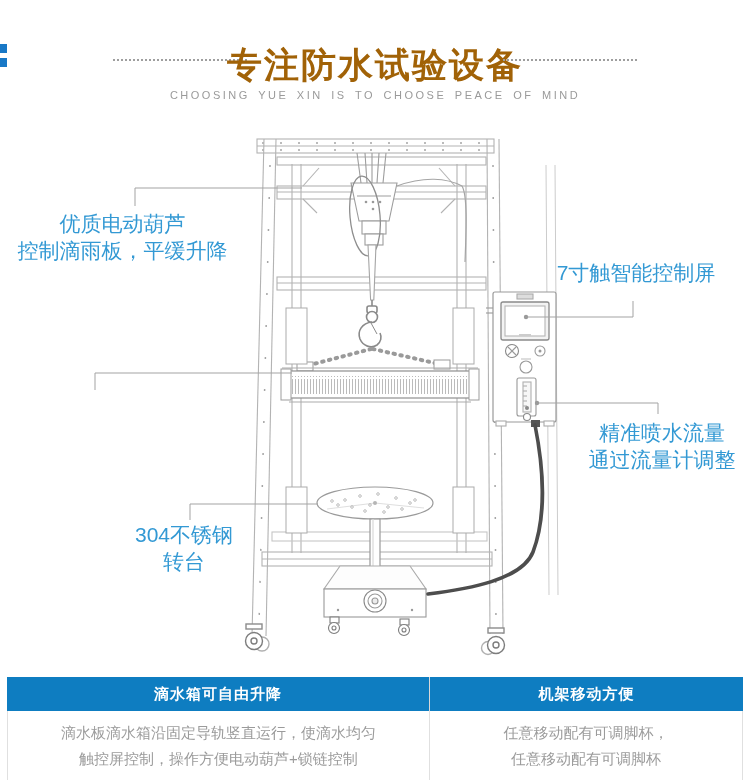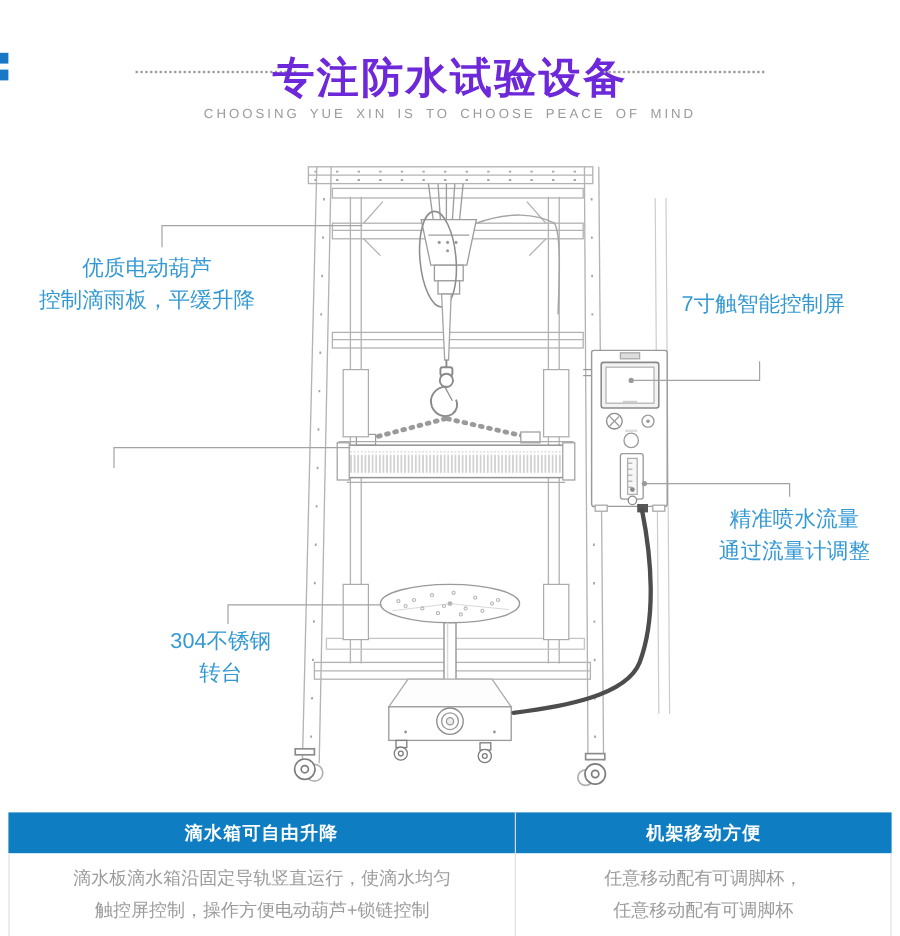--- a/index.html
+++ b/index.html
@@ -4,34 +4,34 @@
 <style>
   * { margin:0; padding:0; box-sizing:border-box; }
   html,body { width:750px; background:#fff; }
   body { font-family:"Liberation Sans","DejaVu Sans",sans-serif; position:relative; width:750px; height:780px; overflow:hidden; }
 
   .page { position:relative; width:750px; height:780px; background:#fff; }
 
   
   .edge-sq { position:absolute; left:0; width:7px; height:9px; background:#1878c6; }
   .hdr-title { position:absolute; top:42px; left:0; width:750px; text-align:center;
-               font-size:35px; font-weight:bold; color:#6d28d9; letter-spacing:2px; }
+               font-size:35px; font-weight:bold; color:#a16207; letter-spacing:2px; }
   .hdr-dots { position:absolute; top:59px; height:0; border-top:2px dotted #9e9e9e; }
   .hdr-dots.left  { left:113px; width:134px; }
   .hdr-dots.right { left:503px; width:134px; }
   .hdr-sub { position:absolute; top:89px; left:0; width:750px; text-align:center;
              font-size:11px; color:#9a9a9a; letter-spacing:2.5px; word-spacing:3px; }
 
   
   .machine { position:absolute; left:0; top:0; width:750px; height:780px; }
 
   
-  .callout { position:absolute; color:#3399d4; font-size:18px; line-height:27px; text-align:center; }
+  .callout { position:absolute; color:#3399d4; font-size:21px; line-height:27px; text-align:center; }
   .co-hoist     { left:15px;  top:210px; width:215px; }
-  .co-screen    { left:547px; top:240px; width:178px; }
+  .co-screen    { left:547px; top:259px; width:178px; }
   .co-dripboard { left:50px;  top:391px; width:95px;  }
   .co-flow      { left:572px; top:419px; width:180px; }
   .co-turntable { left:128px; top:521px; width:112px; }
 
   
   .ftable { position:absolute; left:7px; top:677px; width:736px; }
   .ftable .hrow { display:flex; height:34px; background:#0e7dc1; }
   .ftable .hcell { color:#fff; font-size:15px; font-weight:bold; letter-spacing:1px;
                    display:flex; align-items:center; justify-content:center; }
   .ftable .hcell.l { width:423px; border-right:1px solid #d8d8d8; }

